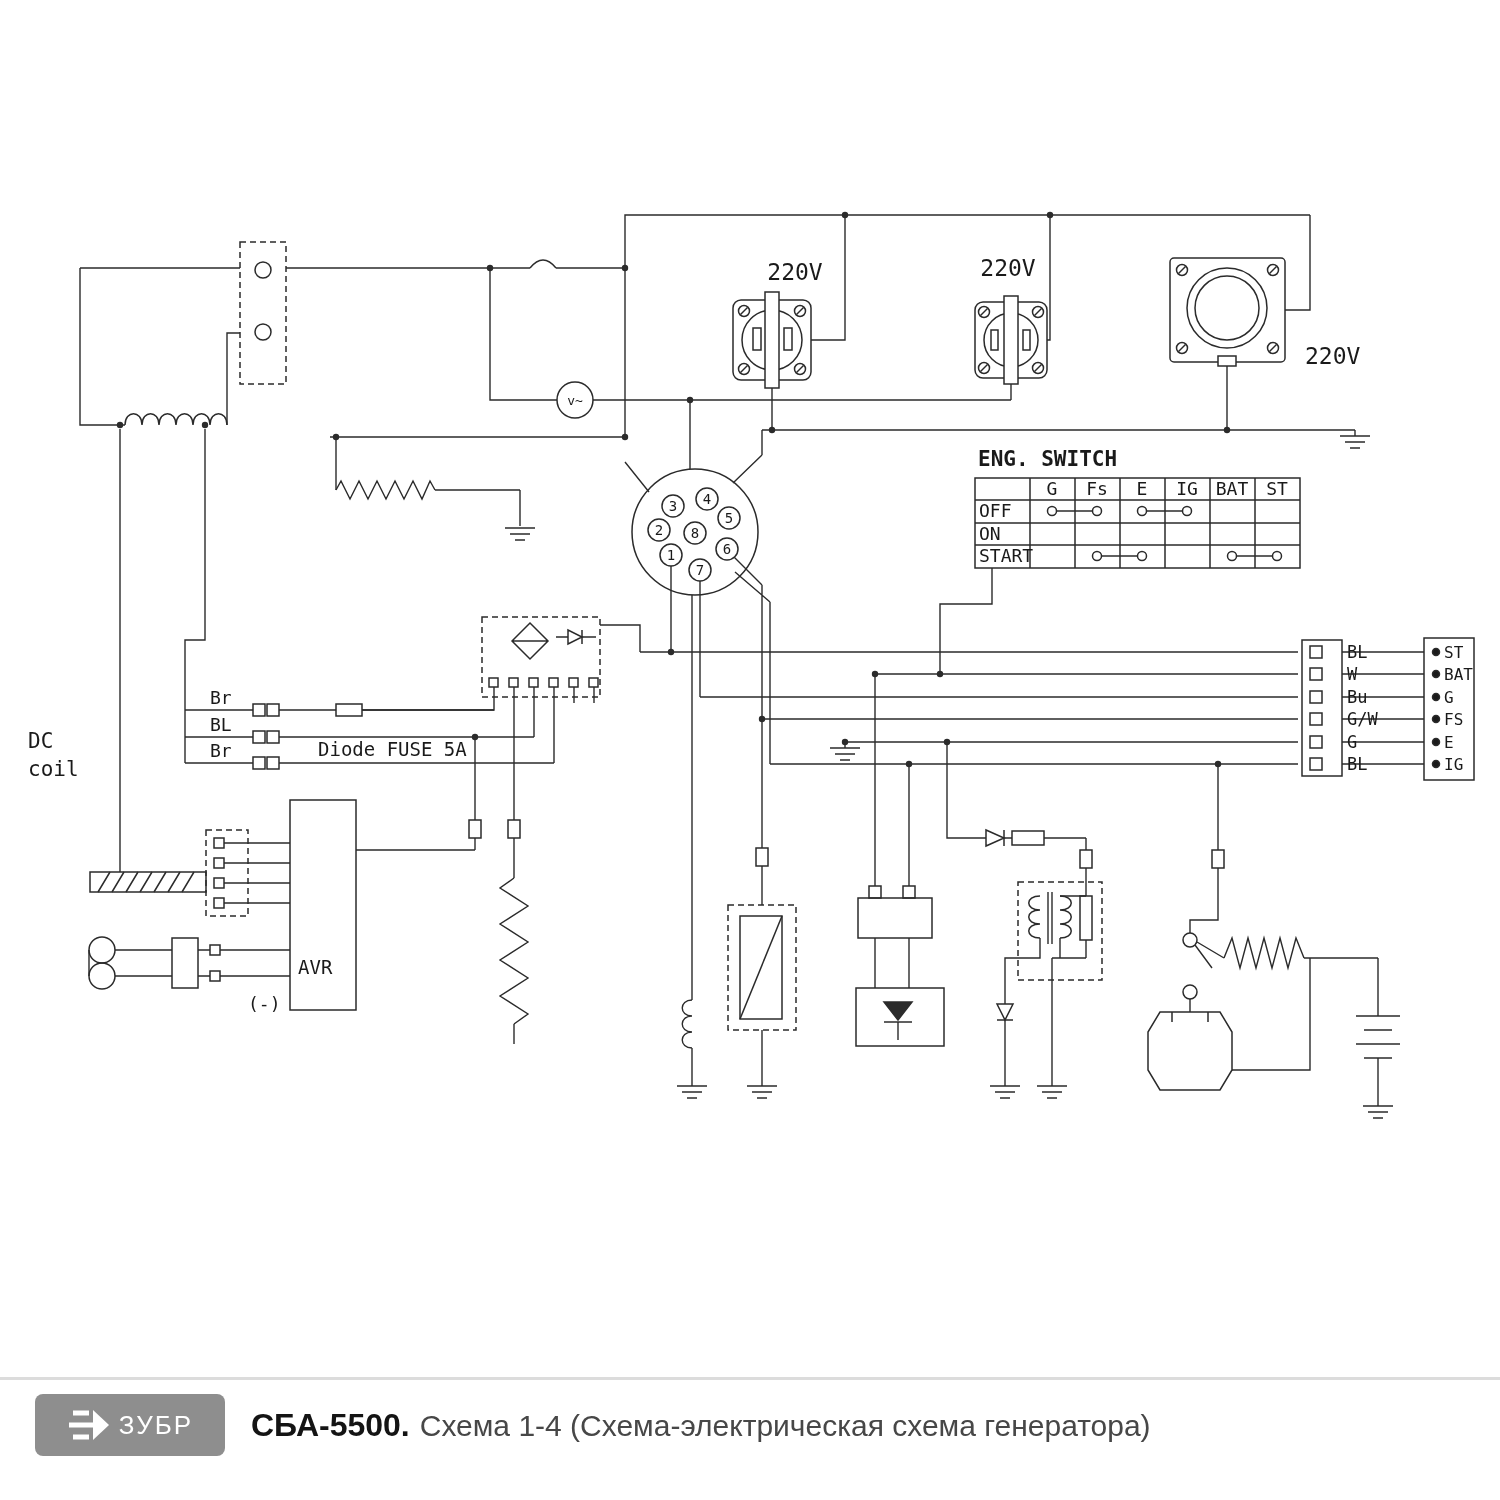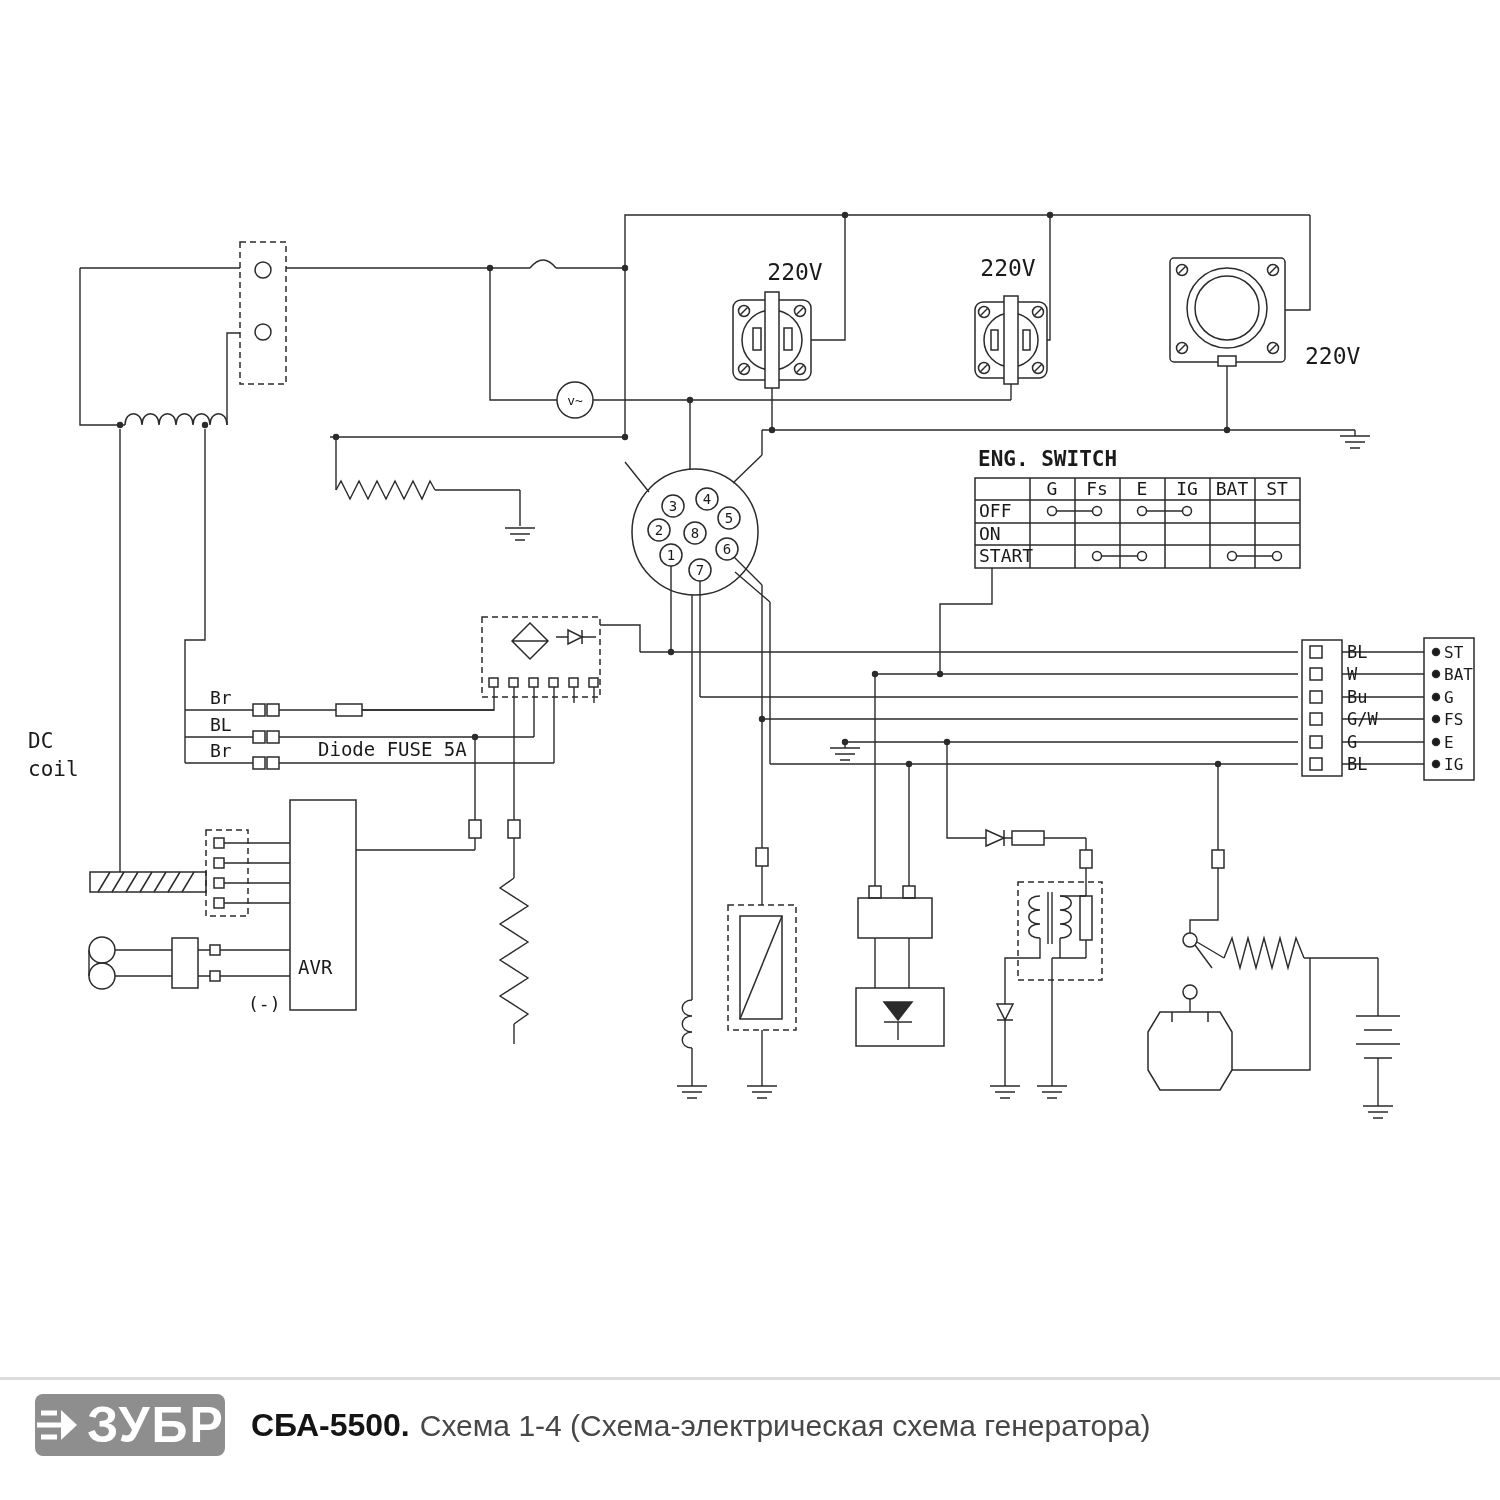--- a/index.html
+++ b/index.html
@@ -3,21 +3,21 @@
 <meta charset="utf-8">
 <style>
   * { margin:0; padding:0; box-sizing:border-box; }
   html,body { width:1500px; height:1500px; background:#ffffff; }
   body { font-family:"Liberation Sans", sans-serif; position:relative; }
   .schematic { position:absolute; top:0; left:0; }
   svg text { font-family:"DejaVu Sans Mono", monospace; fill:#1a1a1a; }
   .footer-divider { position:absolute; top:1377px; left:0; width:1500px; height:3px; background:#dcdcdc; }
   .footer { position:absolute; top:1393px; left:35px; height:64px; display:flex; align-items:center; gap:26px; }
   .logo { width:190px; height:62px; background:#8e8e8e; border-radius:8px; display:flex; align-items:center; justify-content:center; gap:8px; }
-  .logo-text { color:#ffffff; font-weight:bold; font-size:50px; letter-spacing:2px; }
+  .logo-text { color:#ffffff; font-weight:normal; font-size:26px; letter-spacing:2px; }
   .title-line { font-size:30px; color:#474747; white-space:nowrap;text-align:center; }
   .model { font-weight:bold; color:#141414; font-size:32px; margin-right:10px; }
 </style>
 </head>
 <body>
 
 <div class="schematic">
 <svg width="1500" height="1377" viewBox="0 0 1500 1377" xmlns="http://www.w3.org/2000/svg">
   <defs>
     <g id="screw">

